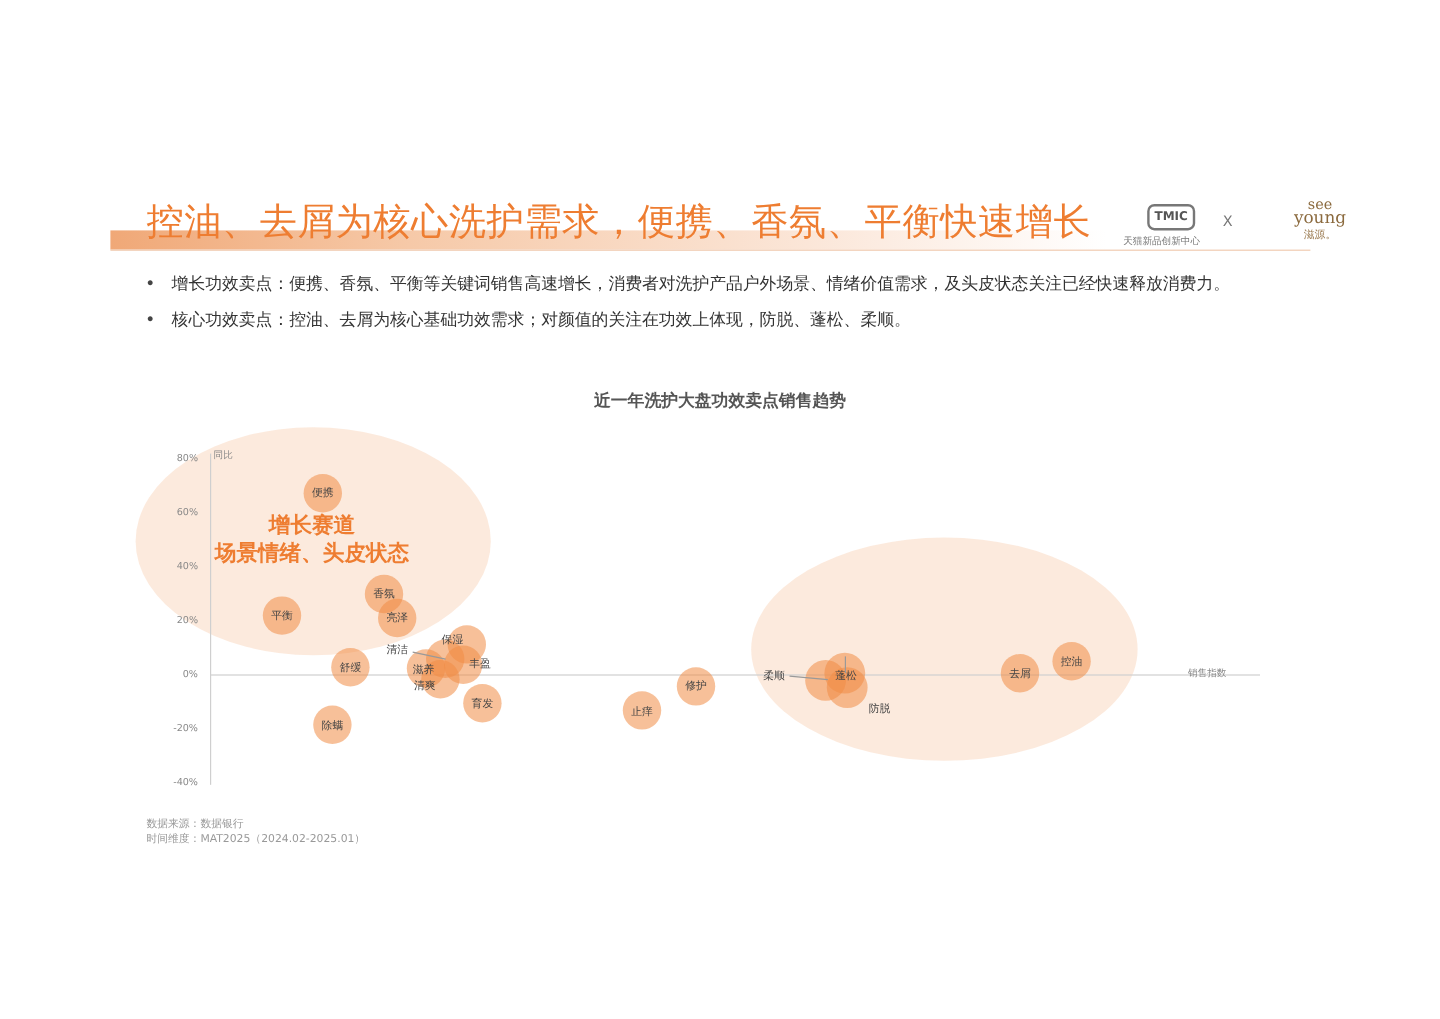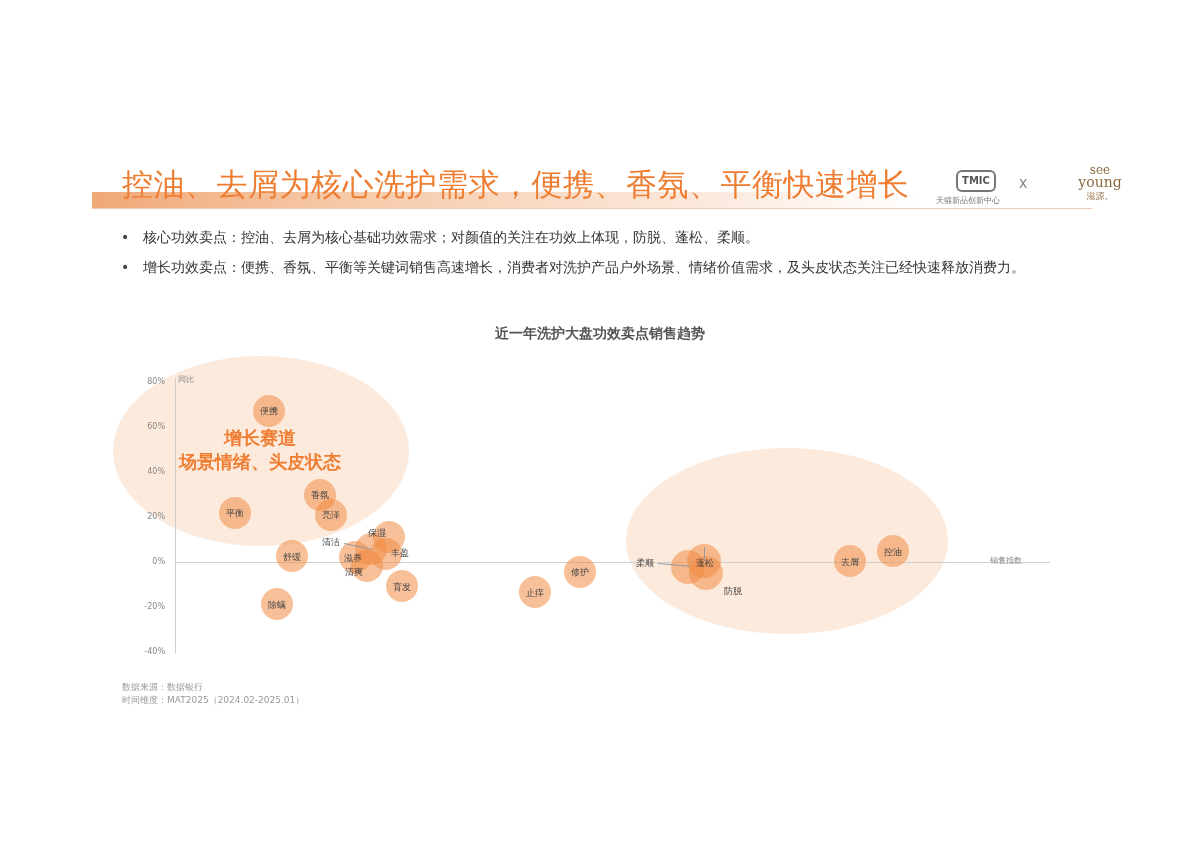--- a/index.html
+++ b/index.html
@@ -52,22 +52,22 @@
     <div class="tmic-sub">天猫新品创新中心</div>
   </div>
   <div class="logo-x">X</div>
   <div class="logo-sy">
     <div class="sy1">see</div>
     <div class="sy2">young</div>
     <div class="sy3">滋源。</div>
   </div>
 
   <div class="bullets">
+    <div class="bullet">增长功效卖点：便携、香氛、平衡等关键词销售高速增长，消费者对洗护产品户外场景、情绪价值需求，及头皮状态关注已经快速释放消费力。</div>
     <div class="bullet">核心功效卖点：控油、去屑为核心基础功效需求；对颜值的关注在功效上体现，防脱、蓬松、柔顺。</div>
-    <div class="bullet">增长功效卖点：便携、香氛、平衡等关键词销售高速增长，消费者对洗护产品户外场景、情绪价值需求，及头皮状态关注已经快速释放消费力。</div>
   </div>
 
   <div class="chart-title">近一年洗护大盘功效卖点销售趋势</div>
 
   <div class="chart">
 
     <div class="zone" style="left:113px; top:340px; width:296px; height:190px;"></div>
     <div class="zone" style="left:626px; top:432px; width:322px; height:186px;"></div>
 
     <div class="v-axis"></div>

